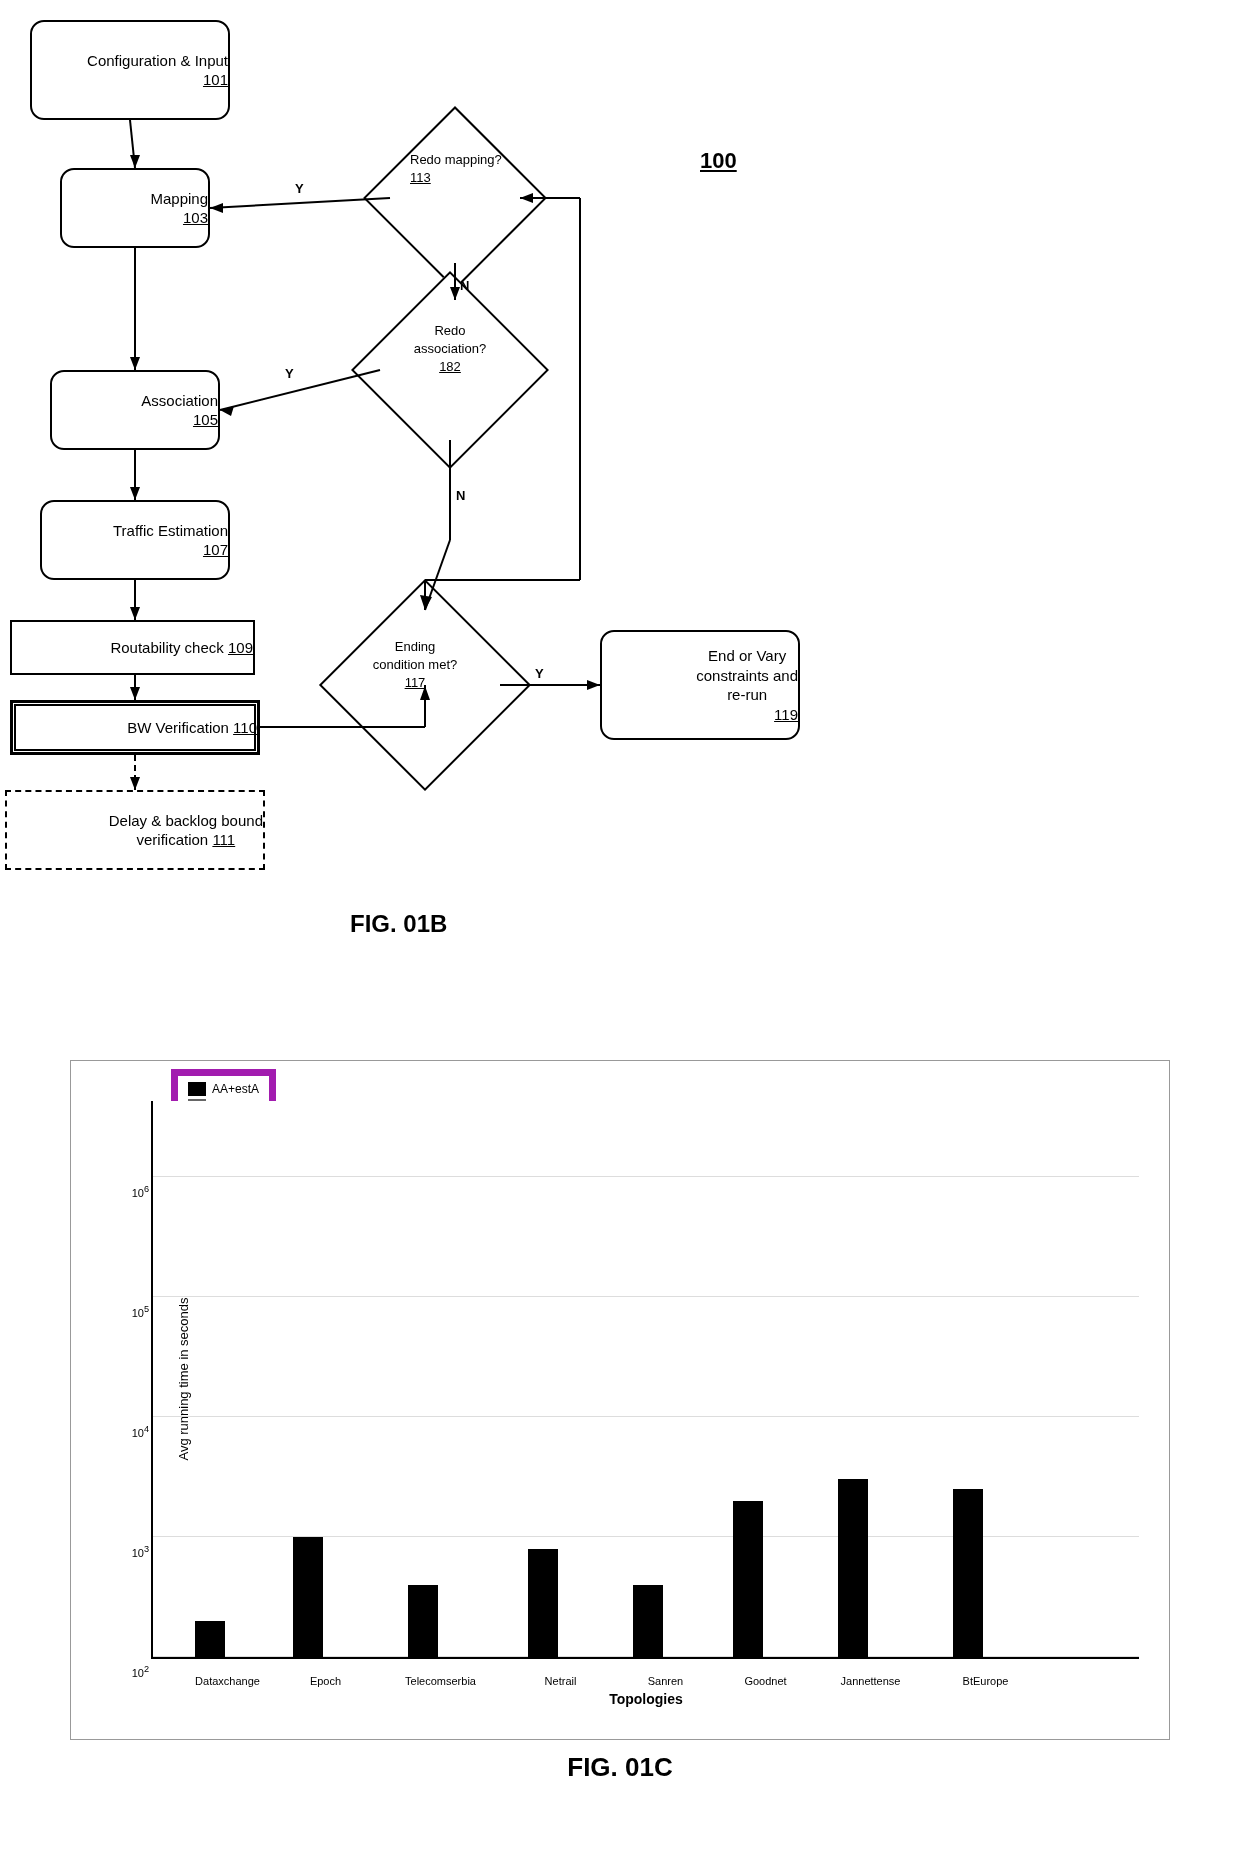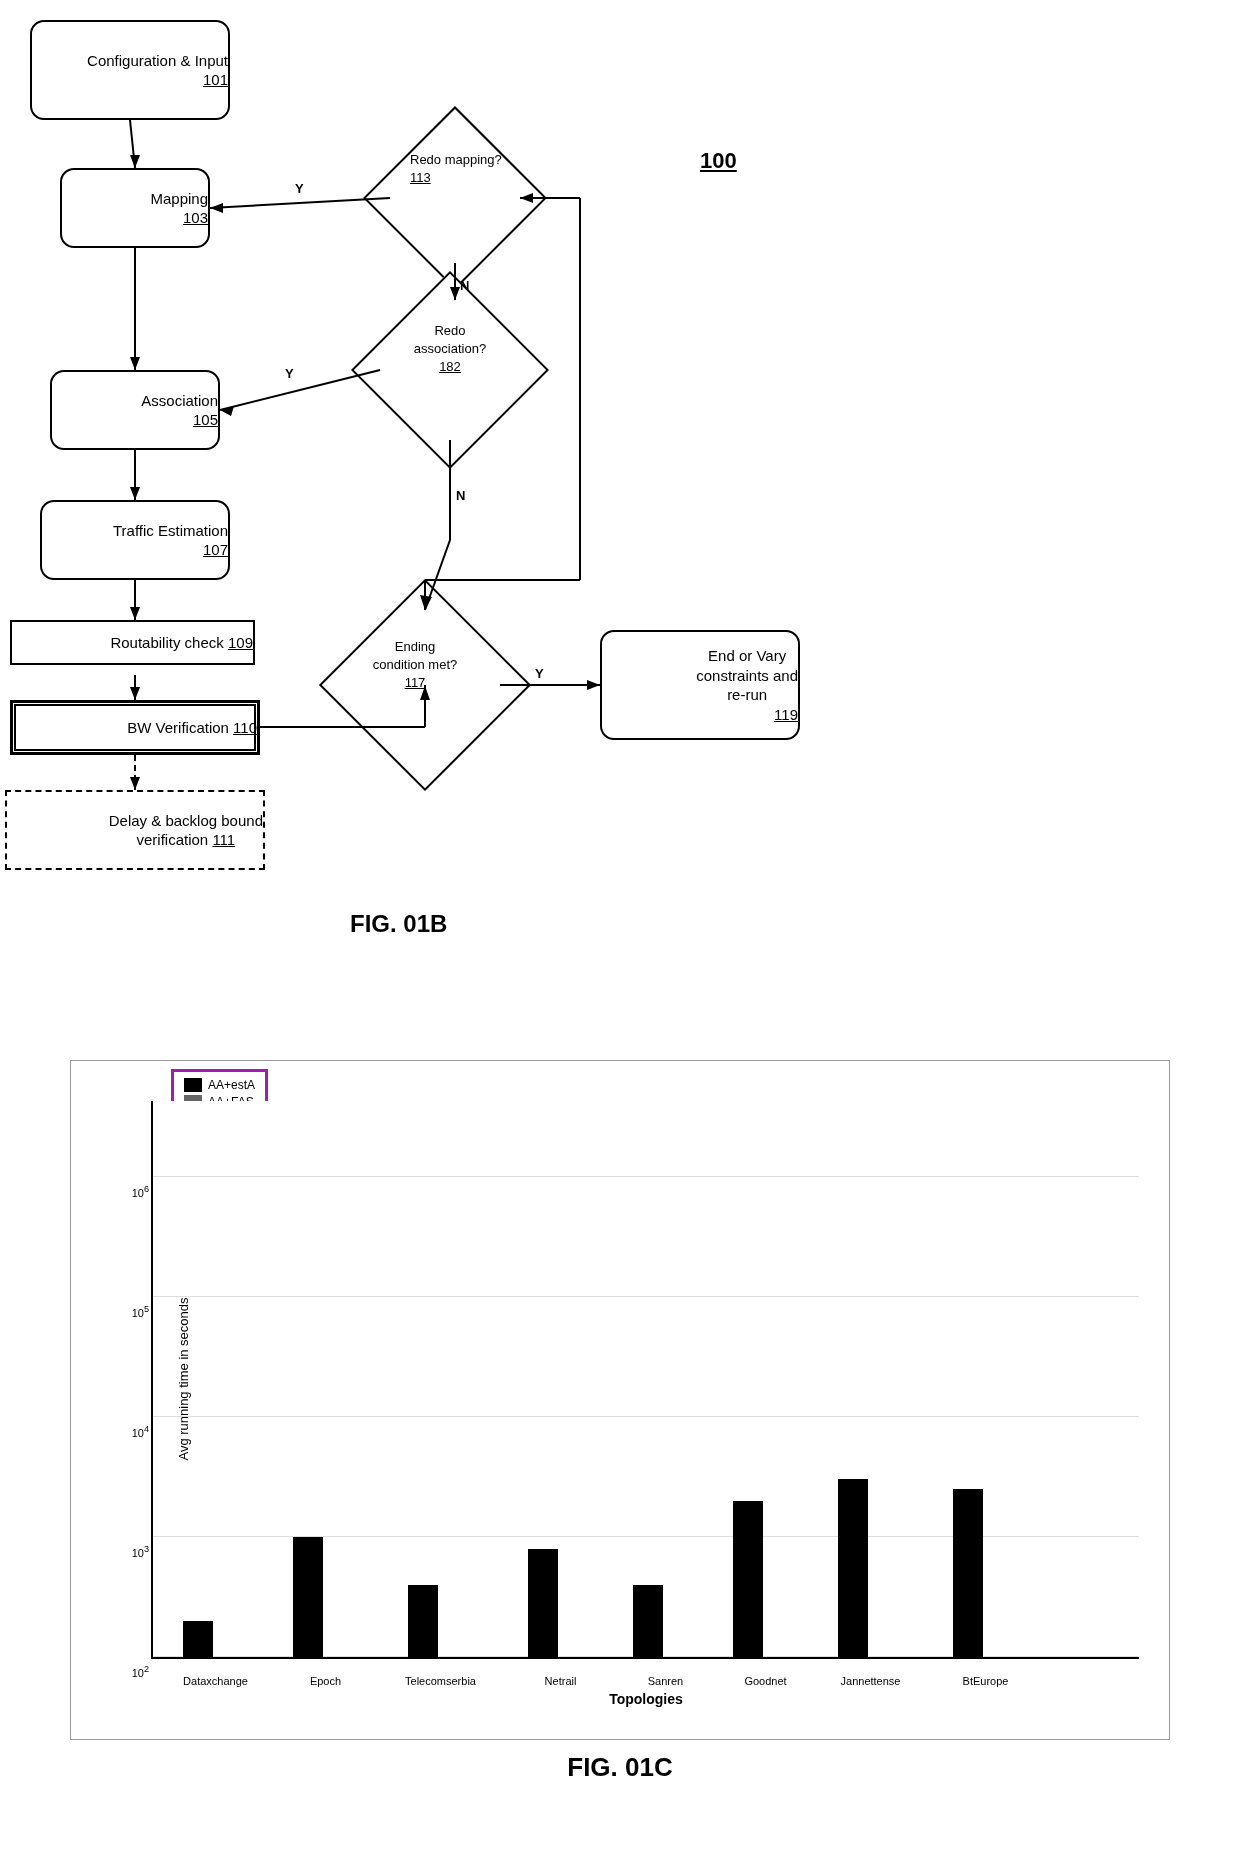--- a/index.html
+++ b/index.html
@@ -141,21 +141,21 @@
       left: 0;
       right: 0;
       border-top: 1px solid #ddd;
     }
 
     .legend {
       position: absolute;
       top: 8px;
       left: 100px;
       background: #fff;
-      border: 3px solid #a21caf;
+      border: 7px solid #a21caf;
       padding: 6px 10px;
       font-size: 12px;
     }
 
     .legend-item {
       display: flex;
       align-items: center;
       gap: 6px;
       margin-bottom: 3px;
     }
@@ -194,21 +194,21 @@
   <div class="flow-box rounded" style="left:50px; top:370px; width:170px; height:80px;">
     <span>Association</span>
     <span class="underline">105</span>
   </div>
 
   <div class="flow-box rounded" style="left:40px; top:500px; width:190px; height:80px;">
     <span>Traffic Estimation</span>
     <span class="underline">107</span>
   </div>
 
-  <div class="flow-box" style="left:10px; top:620px; width:245px; height:45px;">
+  <div class="flow-box" style="left:10px; top:620px; width:245px; height:55px;">
     <span>Routability check <span class="underline">109</span></span>
   </div>
 
   <div class="flow-box" style="left:10px; top:700px; width:250px; height:55px; border:3px solid #000; outline: 2px solid #000; outline-offset:-6px;">
     <span>BW Verification <span class="underline">110</span></span>
   </div>
 
   <div class="flow-box dashed" style="left:5px; top:790px; width:260px; height:80px;">
     <span>Delay &amp; backlog bound<br>verification <span class="underline">111</span></span>
   </div>
@@ -331,21 +331,21 @@
       <div class="y-gridline" style="bottom:240px;">
         <span class="y-tick">10<sup>4</sup></span>
       </div>
       <div class="y-gridline" style="bottom:360px;">
         <span class="y-tick">10<sup>5</sup></span>
       </div>
       <div class="y-gridline" style="bottom:480px;">
         <span class="y-tick">10<sup>6</sup></span>
       </div>
 
-      <div class="bar-group" style="left:30px; width:65px;">
+      <div class="bar-group" style="left:42px; width:65px;">
         <div class="bar" style="height:36px;"></div>
         <span class="bar-label">Dataxchange</span>
       </div>
 
       <div class="bar-group" style="left:140px; width:65px;">
         <div class="bar" style="height:120px;"></div>
         <span class="bar-label">Epoch</span>
       </div>
 
       <div class="bar-group" style="left:255px; width:65px;">

